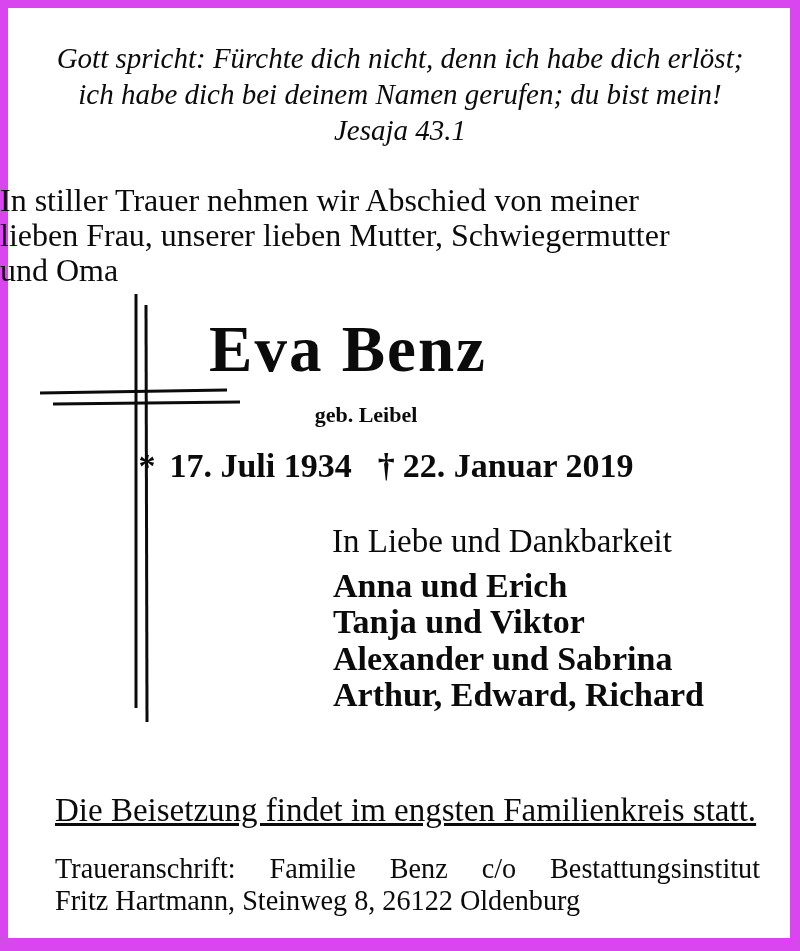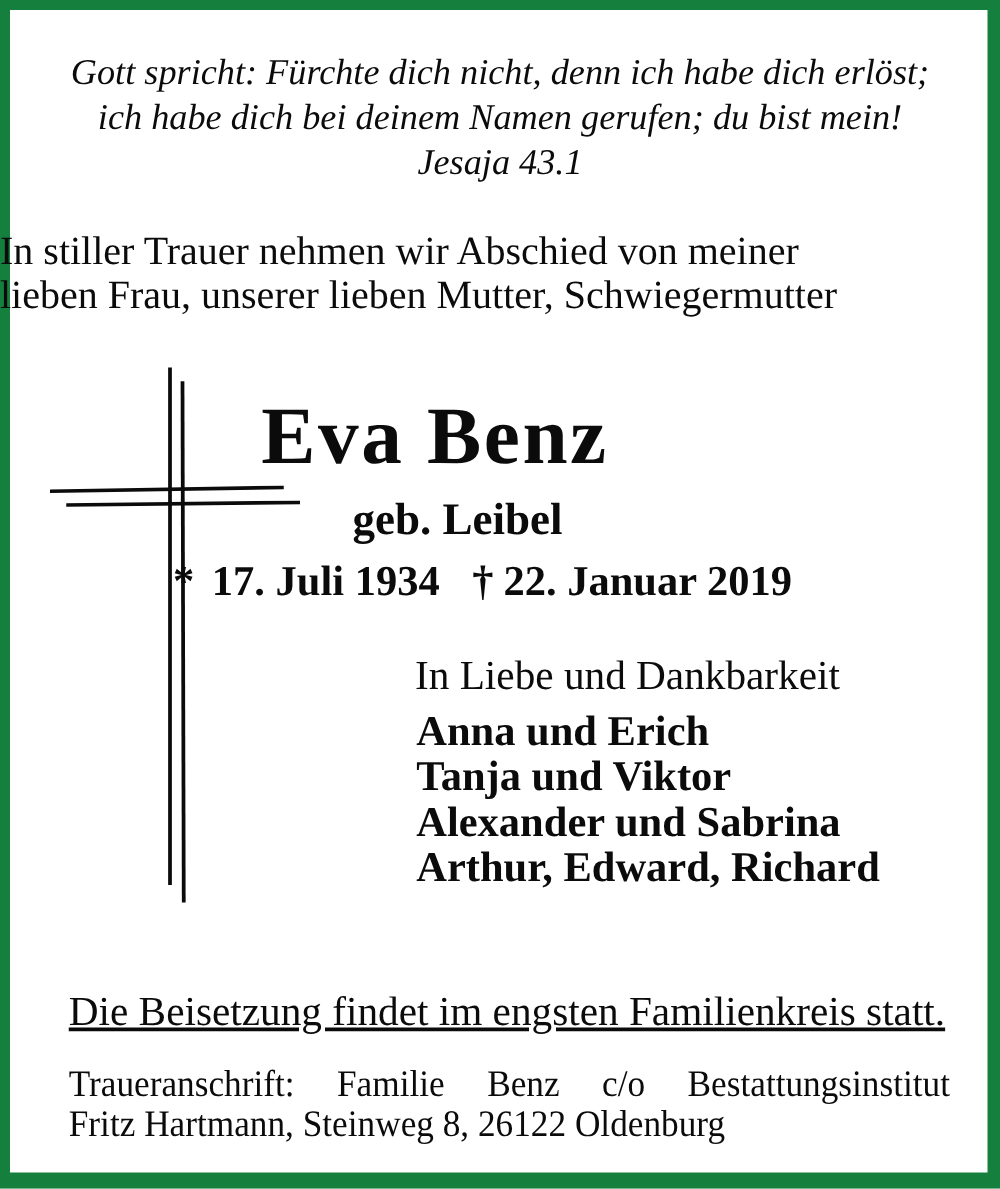--- a/index.html
+++ b/index.html
@@ -1,20 +1,20 @@
 <!DOCTYPE html>
 <html lang="de"><head>
 <meta charset="utf-8">
 <style>
   html, body { margin: 0; padding: 0; background: #ffffff; }
   .page {
     position: relative;
     width: 800px;
     height: 951px;
-    background: #15803d;
+    background: #d946ef;
     overflow: hidden;
     font-family: "Liberation Serif", "DejaVu Serif", serif;
     color: #0b0b0b;
   }
   .sheet {
     position: absolute;
     left: 8px; top: 8px;
     width: 782px; height: 930px;
     background: #ffffff;
   }
@@ -38,21 +38,21 @@
     text-align: center;
     font-weight: bold;
     font-size: 65px;
     line-height: 65px;
     letter-spacing: 2px;
   }
   .maiden {
     left: 0; top: 398px; width: 732px;
     text-align: center;
     font-weight: bold;
-    font-size: 36px;
+    font-size: 22px;
     line-height: 34px;
   }
   .dates {
     left: 0; top: 448px; width: 772px;
     text-align: center;
     font-weight: bold;
     font-size: 34px;
     line-height: 36px;
     font-family: Liberation Serif, serif;
   }
@@ -104,20 +104,21 @@
 
     <div class="abs scripture">
       <div>Gott spricht: Fürchte dich nicht, denn ich habe dich erlöst;</div>
       <div>ich habe dich bei deinem Namen gerufen; du bist mein!</div>
       <div>Jesaja 43.1</div>
     </div>
 
     <div class="abs intro">
       <div>In stiller Trauer nehmen wir Abschied von meiner</div>
       <div>lieben Frau, unserer lieben Mutter, Schwiegermutter</div>
+      <div>und Oma</div>
     </div>
 
     <svg class="cross-svg" width="215" height="435" viewBox="0 0 215 435">
       <line x1="106" y1="4" x2="106" y2="418" stroke="#0b0b0b" stroke-width="3"></line>
       <line x1="116" y1="15" x2="117" y2="432" stroke="#0b0b0b" stroke-width="3"></line>
       <line x1="10" y1="103" x2="197" y2="100" stroke="#0b0b0b" stroke-width="3"></line>
       <line x1="23" y1="114" x2="210" y2="112" stroke="#0b0b0b" stroke-width="3"></line>
     </svg>
 
     <div class="abs name">Eva Benz</div>

